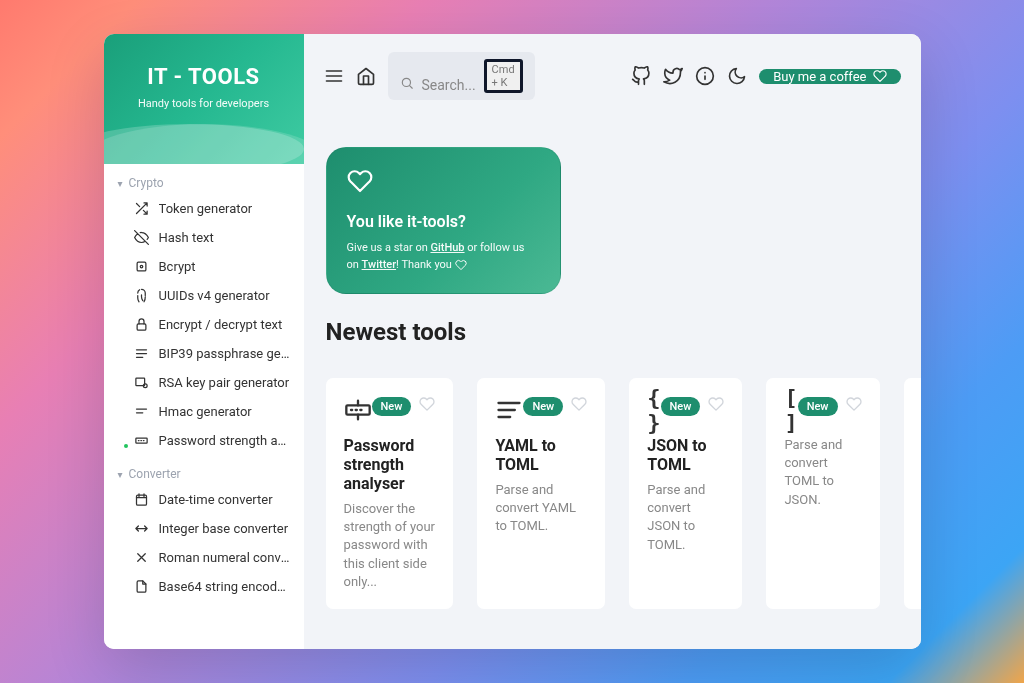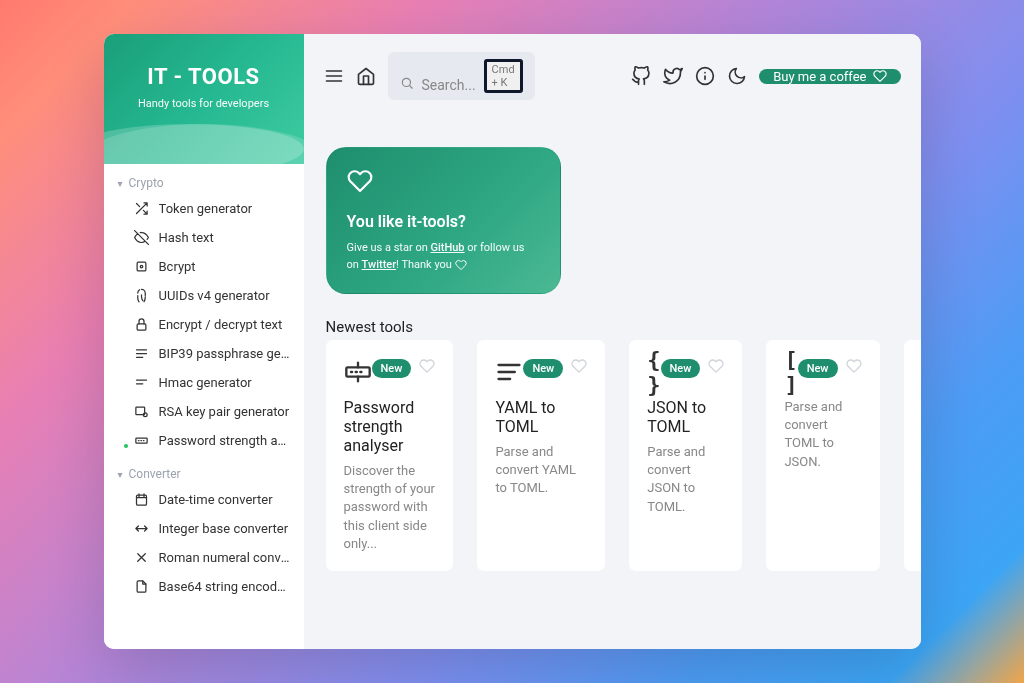--- a/index.html
+++ b/index.html
@@ -27,29 +27,29 @@
 .kbd { font-size: 11px; border: 3px solid #0f172a; border-radius: 3px; padding: 1px 5px; background: #f0f0f0; color: #777; }
 .topbar-spacer { flex: 1; }
 .topbar-icons { display: flex; gap: 12px; align-items: center; }
 .coffee-btn { background: #1e8e6e; color: #fff; border: none; border-radius: 20px; padding: 0 14px; font-size: 13px; display: flex; align-items: center; gap: 6px; cursor: pointer; }
 .content { padding: 12px 22px; }
 .promo { width: 235px; background: linear-gradient(135deg, #1e8e6e 0%, #2fa883 60%, #4bb994 100%); border-radius: 20px; padding: 20px; color: #fff; margin-bottom: 24px; border: 1px solid rgba(0,0,0,0.05); margin-top: 25px; }
 .promo-heart { margin-bottom: 14px; }
 .promo-title { font-size: 16px; font-weight: 600; margin-bottom: 9px; }
 .promo-text { font-size: 11px; line-height: 1.5; opacity: 0.95; }
 .promo-text a { color: #fff; text-decoration: underline; font-weight: 500; }
-.section-title { font-size: 15px; font-weight: 400; color: #222; margin-bottom: 4px; }
+.section-title { font-size: 24px; font-weight: 700; color: #222; margin-bottom: 32px; }
 .grid { display: grid; grid-template-columns: repeat(5, 1fr); gap: 24px; }
 .card { background: #fff; border-radius: 7px; padding: 18px; position: relative; min-height: 132px; }
 .card-top { display: flex; justify-content: space-between; align-items: flex-start; margin-bottom: 12px; }
 .card-icon { font-size: 24px; color: #333; height: 28px; display: flex; align-items: center; }
 .card-badges { display: flex; align-items: center; gap: 8px; }
 .badge-new { background: #1e8e6e; color: #fff; font-size: 11px; padding: 3px 9px; border-radius: 10px; font-weight: 500; }
 .fav { color: #d1d5db; cursor: pointer; }
-.card-title { font-size: 16px; font-weight: 400; color: #222; margin-bottom: 7px; }
+.card-title { font-size: 16px; font-weight: 700; color: #222; margin-bottom: 7px; }
 .card-desc { font-size: 13px; color: #888; line-height: 1.4; }
 svg { stroke: currentColor; fill: none; stroke-width: 2; stroke-linecap: round; stroke-linejoin: round; }
 </style>
 </head>
 <body>
 
 <div class="app">
   <aside class="sidebar">
     <div class="sidebar-header">
       <div class="sidebar-title">IT - TOOLS</div>
@@ -106,33 +106,33 @@
           <span class="nav-icon">
             <svg viewBox="0 0 24 24">
               <path d="M4 6h16M4 12h16M4 18h10"></path>
             </svg>
           </span>
           <span class="nav-label">BIP39 passphrase gen...</span>
         </div>
       <div class="nav-item">
           <span class="nav-icon">
             <svg viewBox="0 0 24 24">
-              <path d="M4 8h16M4 14h10"></path>
-            </svg>
-          </span>
-          <span class="nav-label">Hmac generator</span>
-        </div>
-      <div class="nav-item">
-          <span class="nav-icon">
-            <svg viewBox="0 0 24 24">
               <rect x="3" y="5" width="14" height="12" rx="1"></rect>
               <circle cx="18" cy="17" r="3"></circle>
             </svg>
           </span>
           <span class="nav-label">RSA key pair generator</span>
+        </div>
+      <div class="nav-item">
+          <span class="nav-icon">
+            <svg viewBox="0 0 24 24">
+              <path d="M4 8h16M4 14h10"></path>
+            </svg>
+          </span>
+          <span class="nav-label">Hmac generator</span>
         </div>
       <div class="nav-item">
           <span class="dot-indicator"></span>
           <span class="nav-icon">
             <svg viewBox="0 0 24 24">
               <rect x="3" y="8" width="18" height="8" rx="1"></rect>
               <path d="M7 12h1M11 12h1M15 12h1"></path>
             </svg>
           </span>
           <span class="nav-label">Password strength ana...</span>

